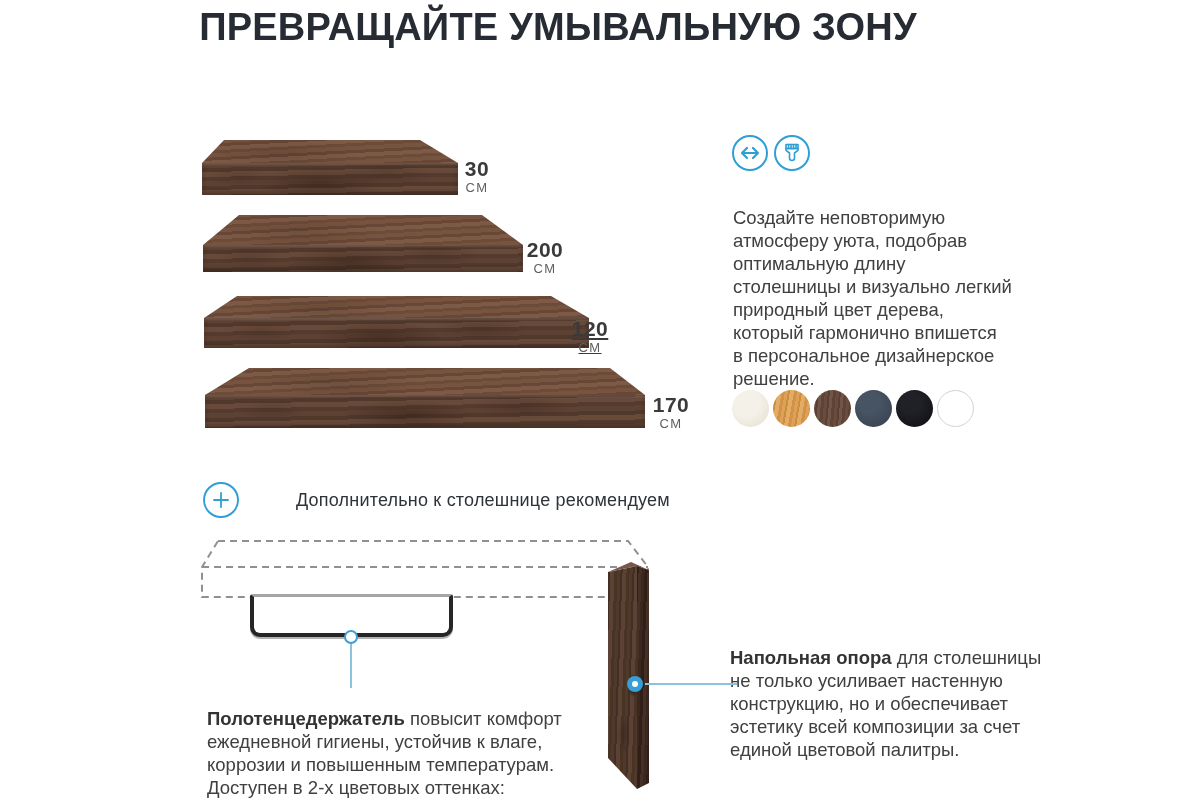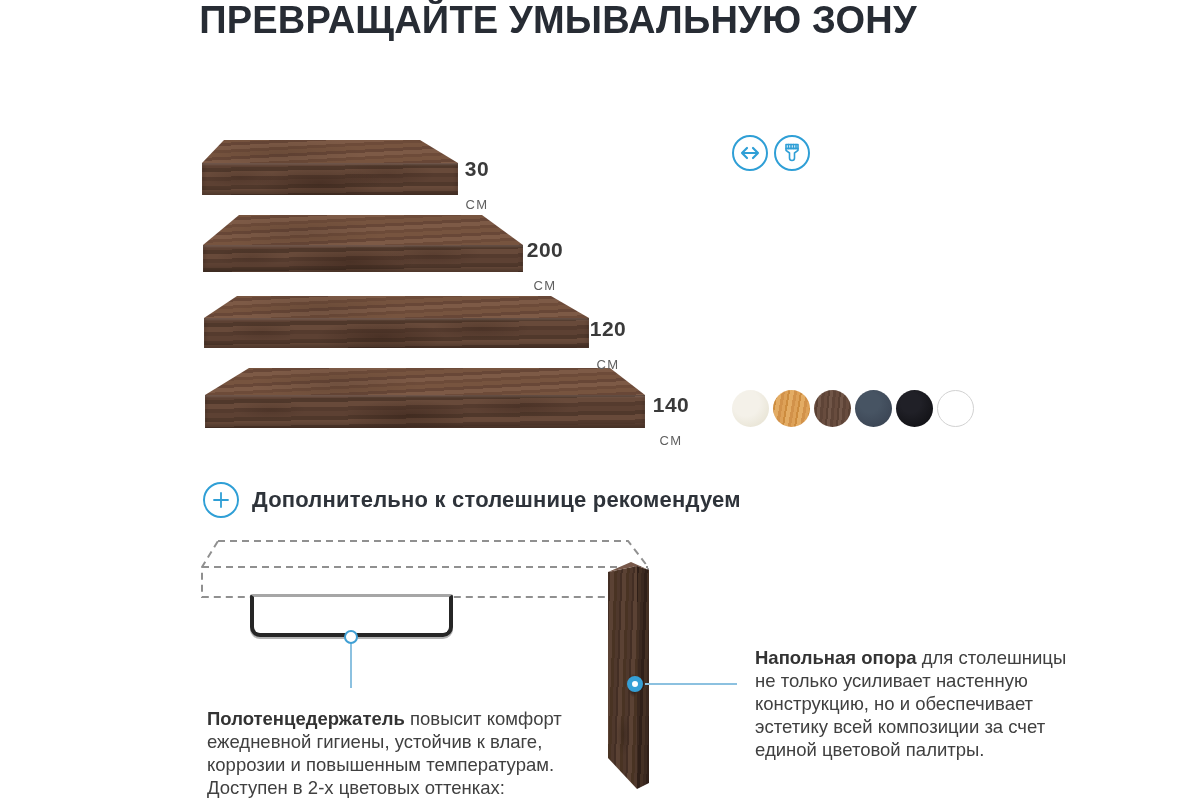--- a/index.html
+++ b/index.html
@@ -1,20 +1,20 @@
 <!DOCTYPE html>
 <html><head>
 <meta charset="utf-8">
 <style>
   html,body{margin:0;padding:0;background:#fff;}
   .canvas{position:relative;width:1200px;height:800px;background:#ffffff;overflow:hidden;
           font-family:"Liberation Sans",sans-serif;}
 
   
-  .title{position:absolute;left:0;top:0;width:1116px;text-align:center;
+  .title{position:absolute;left:0;top:7px;width:1116px;text-align:center;
          font-weight:800;font-size:38px;line-height:41px;color:#272c34;letter-spacing:.2px;}
 
   
   .board{position:absolute;}
   .face{position:absolute;left:0;width:100%;}
   .wood-top{background:
       radial-gradient(120px 26px at 30% 60%, rgba(0,0,0,.10), rgba(0,0,0,0) 70%),
       repeating-linear-gradient(177deg,#77543f 0 4px,#684737 4px 7px,#7d5a46 7px 11px,#6d4b39 11px 14px);}
   .wood-front{background:
       radial-gradient(90px 22px at 46% 62%, rgba(30,14,7,.30), rgba(30,14,7,0) 72%),
@@ -30,23 +30,23 @@
   #b2 .front{top:30px;height:27px;}
   #b3{left:204px;top:296px;width:385px;height:52px;}
   #b3 .top{top:0;height:22px;clip-path:polygon(33px 0,347px 0,385px 22px,0 22px);}
   #b3 .front{top:22px;height:30px;}
   #b4{left:205px;top:368px;width:440px;height:60px;}
   #b4 .top{top:0;height:27px;clip-path:polygon(44px 0,405px 0,440px 27px,0 27px);}
   #b4 .front{top:27px;height:33px;}
 
   .size-label{position:absolute;width:56px;text-align:center;color:#3a3a3a;}
   .size-label .num{font-size:21px;font-weight:bold;line-height:22px;letter-spacing:.5px;}
-  .size-label .unit{font-size:13px;color:#5f5f5f;letter-spacing:1.5px;margin-top:17px;}
+  .size-label .unit{font-size:13px;color:#5f5f5f;letter-spacing:1.5px;margin-top:0;}
   #s1{left:449px;top:158px;} #s2{left:517px;top:239px;}
-  #s3{left:580px;top:318px;} #s4{left:643px;top:394px;}
+  #s3{left:562px;top:318px;text-decoration:underline;} #s4{left:643px;top:394px;}
 
   
   .icons-row{position:absolute;left:732px;top:135px;display:flex;gap:6px;}
   .icon-circle{width:36px;height:36px;border:2px solid #2f9fd6;border-radius:50%;
                box-sizing:border-box;display:flex;align-items:center;justify-content:center;}
   .icon-circle svg{stroke:#2f9fd6;fill:none;stroke-linecap:round;stroke-linejoin:round;}
 
   .intro-text{position:absolute;left:733px;top:187px;width:300px;
               font-size:18.5px;line-height:23px;color:#404040;white-space:pre-line;}
 
@@ -57,21 +57,21 @@
   .sw-walnut{background:repeating-linear-gradient(95deg,#684c3e 0 3px,#594033 3px 5px,#715648 5px 8px,#5e4437 8px 11px);}
   .sw-graphite{background:radial-gradient(circle at 40% 35%,#475463 0 30%,#3b4554 80%);}
   .sw-black{background:radial-gradient(circle at 40% 35%,#202027 0 30%,#121216 80%);}
   .sw-white{background:#fff;border:1px solid #d2d2d2;box-sizing:border-box;}
 
   
   .rec-heading{position:absolute;left:203px;top:482px;display:flex;align-items:center;gap:13px;}
   .plus-circle{width:36px;height:36px;border:2px solid #2f9fd6;border-radius:50%;
                box-sizing:border-box;display:flex;align-items:center;justify-content:center;}
   .plus-circle svg{stroke:#2f9fd6;fill:none;stroke-linecap:round;}
-  .rec-heading .label{font-size:22px;font-weight:bold;color:#2e333a;letter-spacing:.2px;}
+  .rec-heading .label{font-size:18px;font-weight:normal;color:#2e333a;letter-spacing:.2px;margin-left:44px;}
 
   .outline-svg{position:absolute;left:195px;top:534px;z-index:1;}
 
   .towel-frame{position:absolute;left:250px;top:594px;width:203px;height:43px;z-index:2;
                box-sizing:border-box;border:4px solid #262626;border-top:3px solid #a6a6a6;
                border-radius:3px 3px 10px 10px;background:#fff;
                box-shadow:0 2px 0 rgba(160,160,160,.8);}
   .marker-towel{position:absolute;left:344px;top:630px;width:10px;height:10px;z-index:4;
                 background:#fff;border:2px solid #3f9fd4;border-radius:50%;}
   .line-towel{position:absolute;left:350px;top:643px;width:2px;height:45px;background:#8cc1e0;z-index:3;}
@@ -84,21 +84,21 @@
       radial-gradient(10px 30px at 40% 75%, rgba(43,28,21,.35), rgba(43,28,21,0) 70%),
       repeating-linear-gradient(92deg,#4f382c 0 3px,#432e24 3px 5px,#5b4234 5px 9px,#493323 9px 12px);}
   .p-side{clip-path:polygon(31px 8px,43px 12px,43px 225px,31px 231px);background:
       repeating-linear-gradient(92deg,#3a281f 0 3px,#2f1f18 3px 6px,#443024 6px 9px);}
   .marker-plank{position:absolute;left:627px;top:676px;width:6px;height:6px;z-index:4;
                 background:#fff;border:5px solid #36a0d6;border-radius:50%;}
   .line-plank{position:absolute;left:645px;top:683px;width:92px;height:2px;background:#8cc1e0;z-index:3;}
 
   .towel-text{position:absolute;left:207px;top:688px;width:370px;
               font-size:18.5px;line-height:23px;color:#404040;white-space:pre-line;}
-  .support-text{position:absolute;left:755px;top:627px;width:320px;
+  .support-text{position:absolute;left:730px;top:627px;width:320px;
               font-size:18.5px;line-height:23px;color:#404040;white-space:pre-line;}
   .towel-text b,.support-text b{color:#333;}
 </style>
 </head>
 <body>
 
 <div class="canvas">
 
   <div class="title">
     <div>ПРЕВРАЩАЙТЕ УМЫВАЛЬНУЮ ЗОНУ</div>
@@ -127,39 +127,47 @@
   </div>
   <div class="size-label" id="s2">
     <div class="num">200</div>
     <div class="unit">СМ</div>
   </div>
   <div class="size-label" id="s3">
     <div class="num">120</div>
     <div class="unit">СМ</div>
   </div>
   <div class="size-label" id="s4">
-    <div class="num">140</div>
+    <div class="num">170</div>
     <div class="unit">СМ</div>
   </div>
 
   <div class="icons-row">
     <div class="icon-circle">
       <svg width="24" height="24" viewBox="0 0 24 24" stroke-width="2.2">
         <path d="M4 12h16M9 7l-5 5 5 5M15 7l5 5-5 5"></path>
       </svg>
     </div>
     <div class="icon-circle">
       <svg width="24" height="24" viewBox="0 0 24 24" stroke-width="1.6">
         <path d="M6 3.5h12v4H6z"></path>
         <path d="M8.5 3.5v4M11 3.5v4M13.5 3.5v4M16 3.5v4"></path>
         <path d="M6 7.5h12v1.8l-3.5 2.7v5a2.5 2.5 0 0 1-5 0v-5L6 9.3z"></path>
       </svg>
     </div>
   </div>
 
+  <p class="intro-text">Создайте неповторимую
+атмосферу уюта, подобрав
+оптимальную длину
+столешницы и визуально легкий
+природный цвет дерева,
+который гармонично впишется
+в персональное дизайнерское
+решение.</p>
 
   <div class="swatches">
     <div class="swatch sw-cream"></div>
     <div class="swatch sw-oak"></div>
     <div class="swatch sw-walnut"></div>
     <div class="swatch sw-graphite"></div>
     <div class="swatch sw-black"></div>
     <div class="swatch sw-white"></div>
   </div>
 

